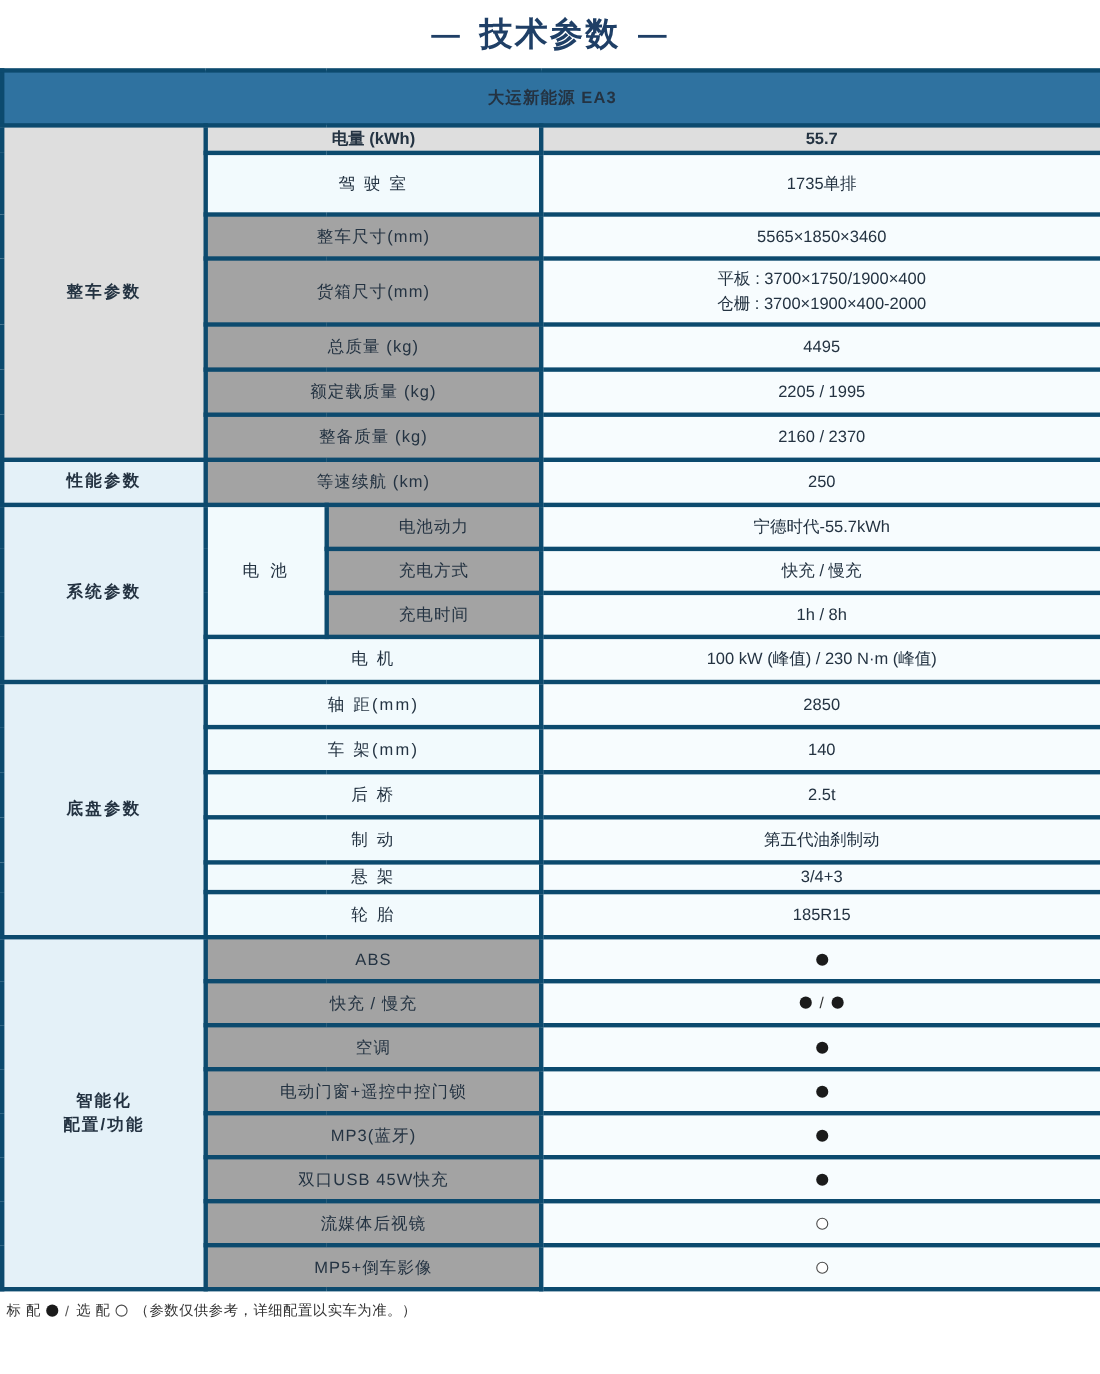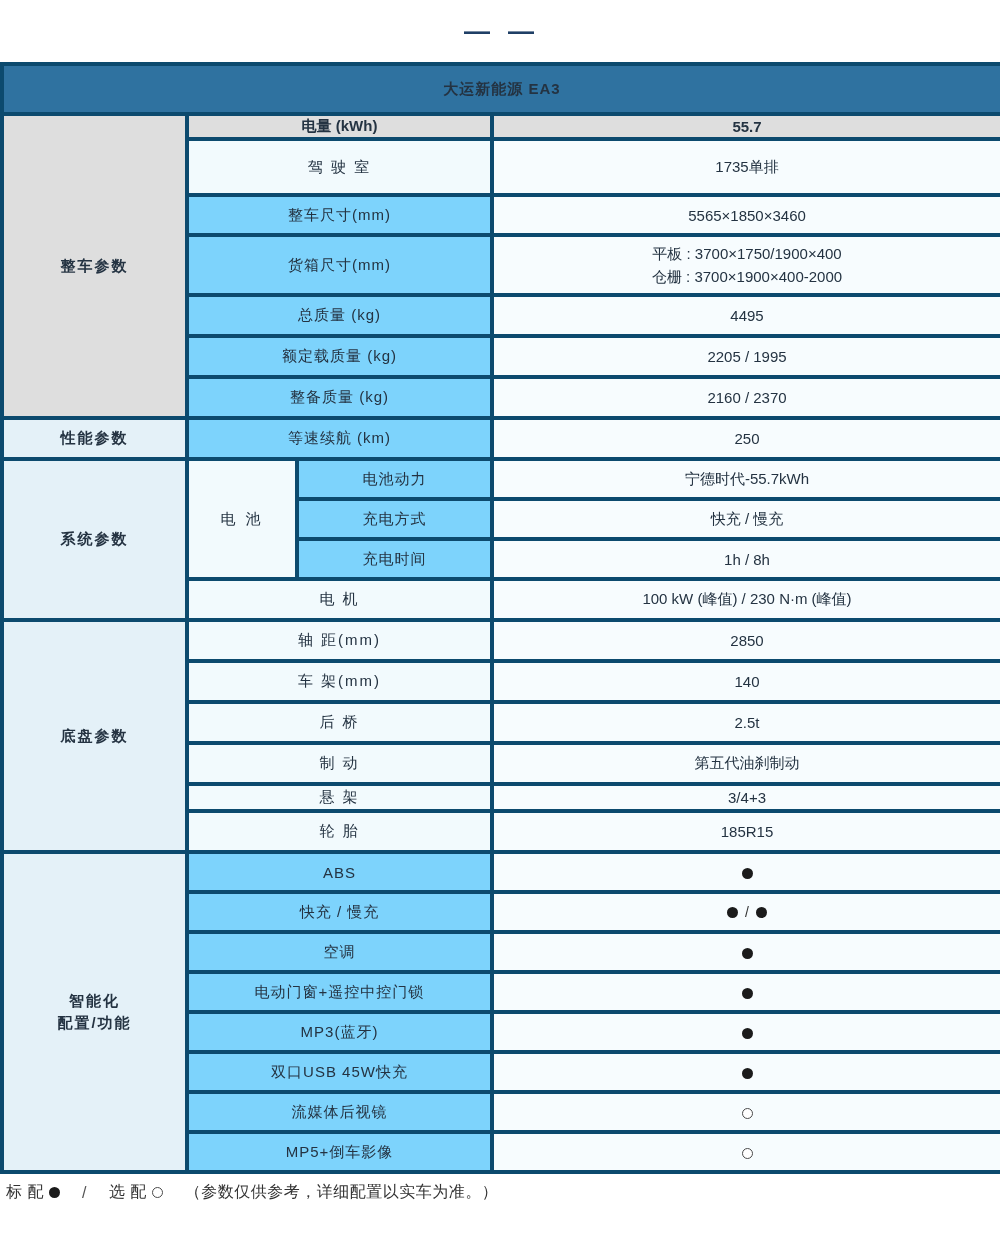--- a/index.html
+++ b/index.html
@@ -70,21 +70,21 @@
     color: #17344f;
     line-height: 1.5;
     margin-top: 20px;
   }
   .row-shade td {
     background: #dedede;
     font-weight: bold;
     font-size: 17px;
   }
   .lbl {
-    background: #7dd3fc;
+    background: #a3a3a3;
     letter-spacing: 1px;
   }
   .lbl2 {
     background: #f2fafd;
     letter-spacing: 2px;
     font-size: 16px;
   }
   .val {
     background: #f7fcfe;
   }
@@ -118,42 +118,43 @@
     display: inline-flex;
     align-items: center;
     gap: 7px;
     font-size: 14px;
     color: #333;
   }
   
   .footnote {
     display: flex;
     align-items: center;
-    gap: 22px;
-    font-size: 16px;
+    gap: 6px;
+    font-size: 13px;
     color: #333;
     padding: 8px 0 0 6px;
     letter-spacing: 0.5px;
   }
   .footnote .seg {
     display: inline-flex;
     align-items: center;
     gap: 5px;
   }
   .footnote .sep { color: #555; }
   .footnote .note { color: #333; }
 </style>
 </head>
 <body>
 
 <div class="page">
 
   <div class="title-wrap">
     <div class="title">
       <span class="dash">—</span>
+      <span>技术参数</span>
       <span class="dash">—</span>
     </div>
   </div>
 
   <table class="spec">
     <colgroup>
       <col style="width:185px">
       <col style="width:110px">
       <col style="width:195px">
       <col style="width:510px">

